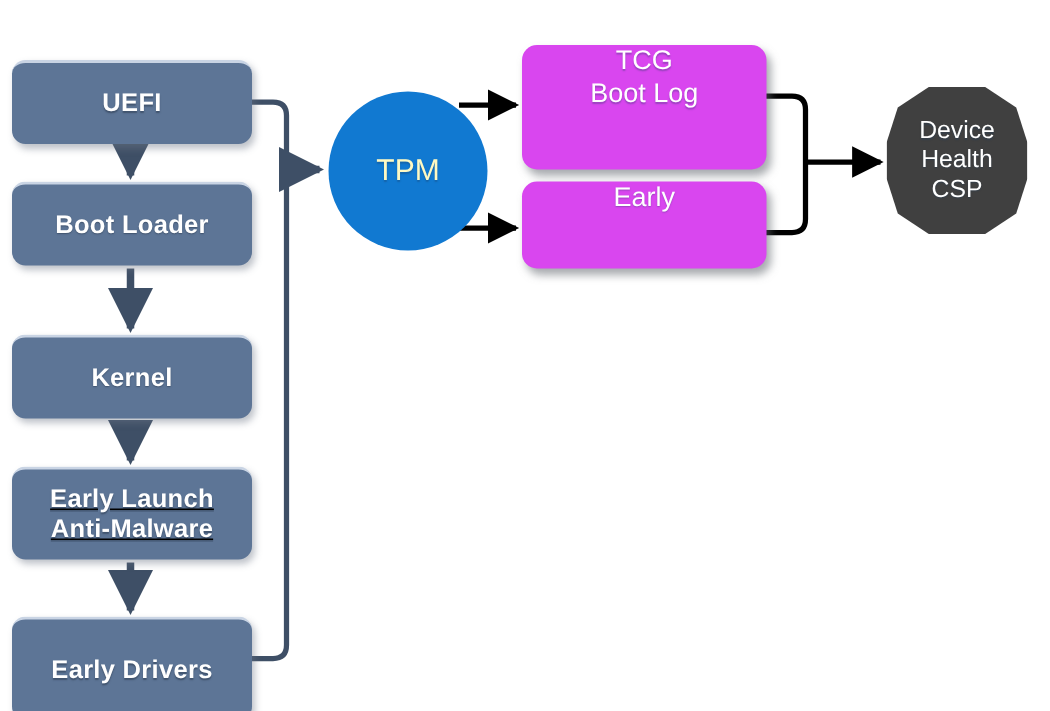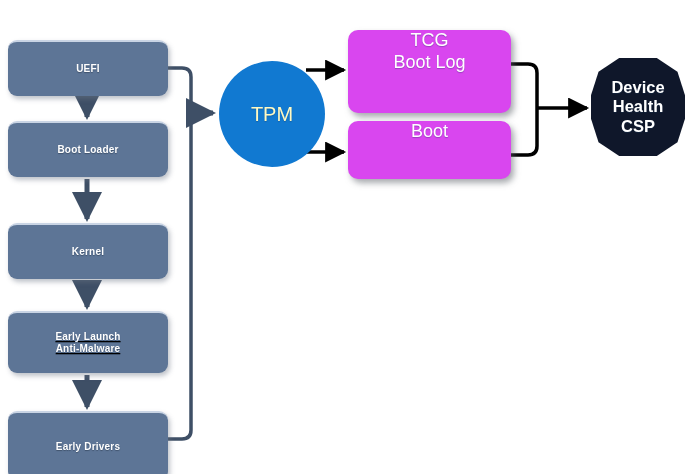--- a/index.html
+++ b/index.html
@@ -25,21 +25,21 @@
     border-top: 2px solid #c9d4e4;
     box-shadow: 2px 3px 5px rgba(110,120,135,0.45);
     display: flex;
     align-items: center;
     justify-content: center;
     box-sizing: border-box;
   }
   .boot-box span {
     color: #ffffff;
     font-weight: bold;
-    font-size: 10px;
+    font-size: 17px;
     line-height: 1.16;
     text-align: center;
     letter-spacing: 0.2px;
     text-shadow: 0 1px 1px rgba(40,55,75,0.55);
     white-space: pre-line;
   }
   
   .blue-box {
     position: absolute;
     background: #d946ef;
@@ -75,30 +75,29 @@
     font-size: 20px;
     text-shadow: 0 1px 1px rgba(30,60,95,0.35);
   }
   
   #csp-shape {
     position: absolute;
     left: 591px;
     top: 58px;
     width: 94px;
     height: 98px;
-    background: #0f172a;
+    background: #404040;
     clip-path: polygon(
       30% 0%, 70% 0%, 92% 14%, 100% 38%,
       100% 62%, 92% 86%, 70% 100%, 30% 100%,
       8% 86%, 0% 62%, 0% 38%, 8% 14%
     );
     display: flex;
     align-items: center;
     justify-content: center;
-    font-weight: bold;
   }
   #csp-shape span {
     color: #ffffff;
     font-size: 16.5px;
     line-height: 1.17;
     text-align: center;
     white-space: pre-line;
     text-shadow: 0 1px 1px rgba(30,60,95,0.35);
   }
   
@@ -168,21 +167,21 @@
   <div id="tpm-circle">
     <span>TPM</span>
   </div>
 
   <div class="blue-box" style="left:348px; top:30px; width:163px; height:83px;">
     <span>TCG
 Boot Log</span>
   </div>
 
   <div class="blue-box" style="left:348px; top:121px; width:163px; height:58px;">
-    <span>Boot</span>
+    <span>Early</span>
   </div>
 
   <div id="csp-shape">
     <span>Device
 Health
 CSP</span>
   </div>
 
 </div>
 

